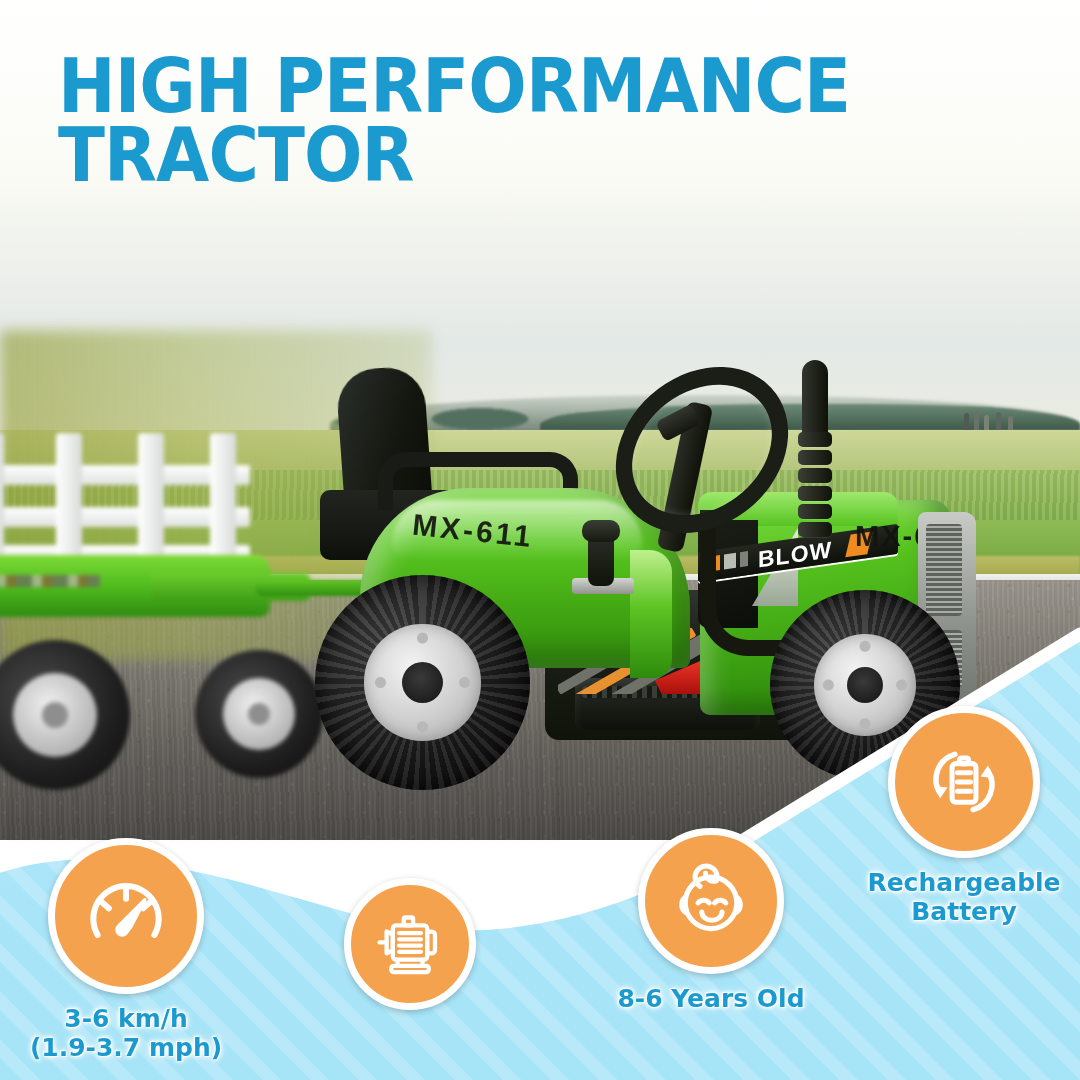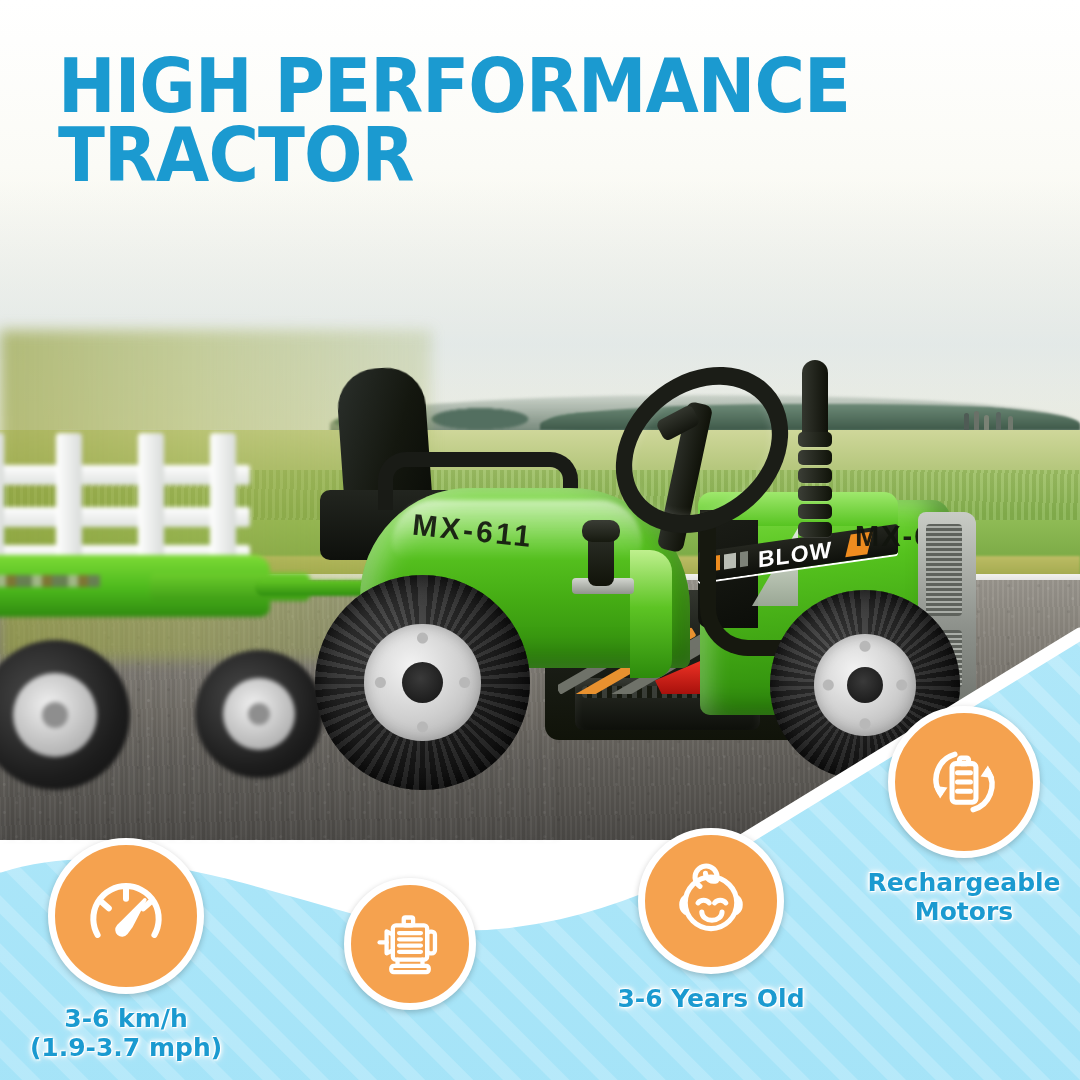--- a/index.html
+++ b/index.html
@@ -467,36 +467,36 @@
           <circle cx="50" cy="52" r="28"></circle>
           <path d="M22,46 A7,9 0 0 0 22,62"></path>
           <path d="M78,46 A7,9 0 0 1 78,62"></path>
           <path d="M38,34 A12,12 0 1 1 56,28 A9,9 0 0 1 44,20"></path>
           <path d="M36,52 A7,6 0 0 1 48,52"></path>
           <path d="M54,52 A7,6 0 0 1 66,52"></path>
           <path d="M40,62 A11,9 0 0 0 62,62"></path>
         </g>
       </svg>
     </div>
-    <div class="flabel">3-6 Years Old</div>
+    <div class="flabel">8-6 Years Old</div>
   </div>
 
   <div class="feature" id="f-batt">
     <div class="badge" style="width:152px;height:152px;margin:0 auto;">
       <svg width="92" height="92" viewBox="0 0 100 100">
         <g fill="none" stroke="#ffffff" stroke-width="6" stroke-linecap="round" stroke-linejoin="round">
           <path d="M24,62 A28,28 0 0 1 40,20"></path>
           <path d="M76,38 A28,28 0 0 1 60,80"></path>
         </g>
         <path d="M17,54 L24,68 L32,56 Z" fill="#ffffff"></path>
         <path d="M83,46 L76,32 L68,44 Z" fill="#ffffff"></path>
         <g fill="none" stroke="#ffffff" stroke-width="5.5" stroke-linejoin="round" stroke-linecap="round">
           <rect x="37" y="30" width="26" height="42" rx="4"></rect>
           <rect x="45" y="24" width="10" height="6" rx="2"></rect>
           <path d="M43,40 L57,40 M43,50 L57,50 M43,60 L57,60"></path>
         </g>
       </svg>
     </div>
     <div class="flabel">Rechargeable
-Motors</div>
+Battery</div>
   </div>
 
 </div>
 
 </body></html>

